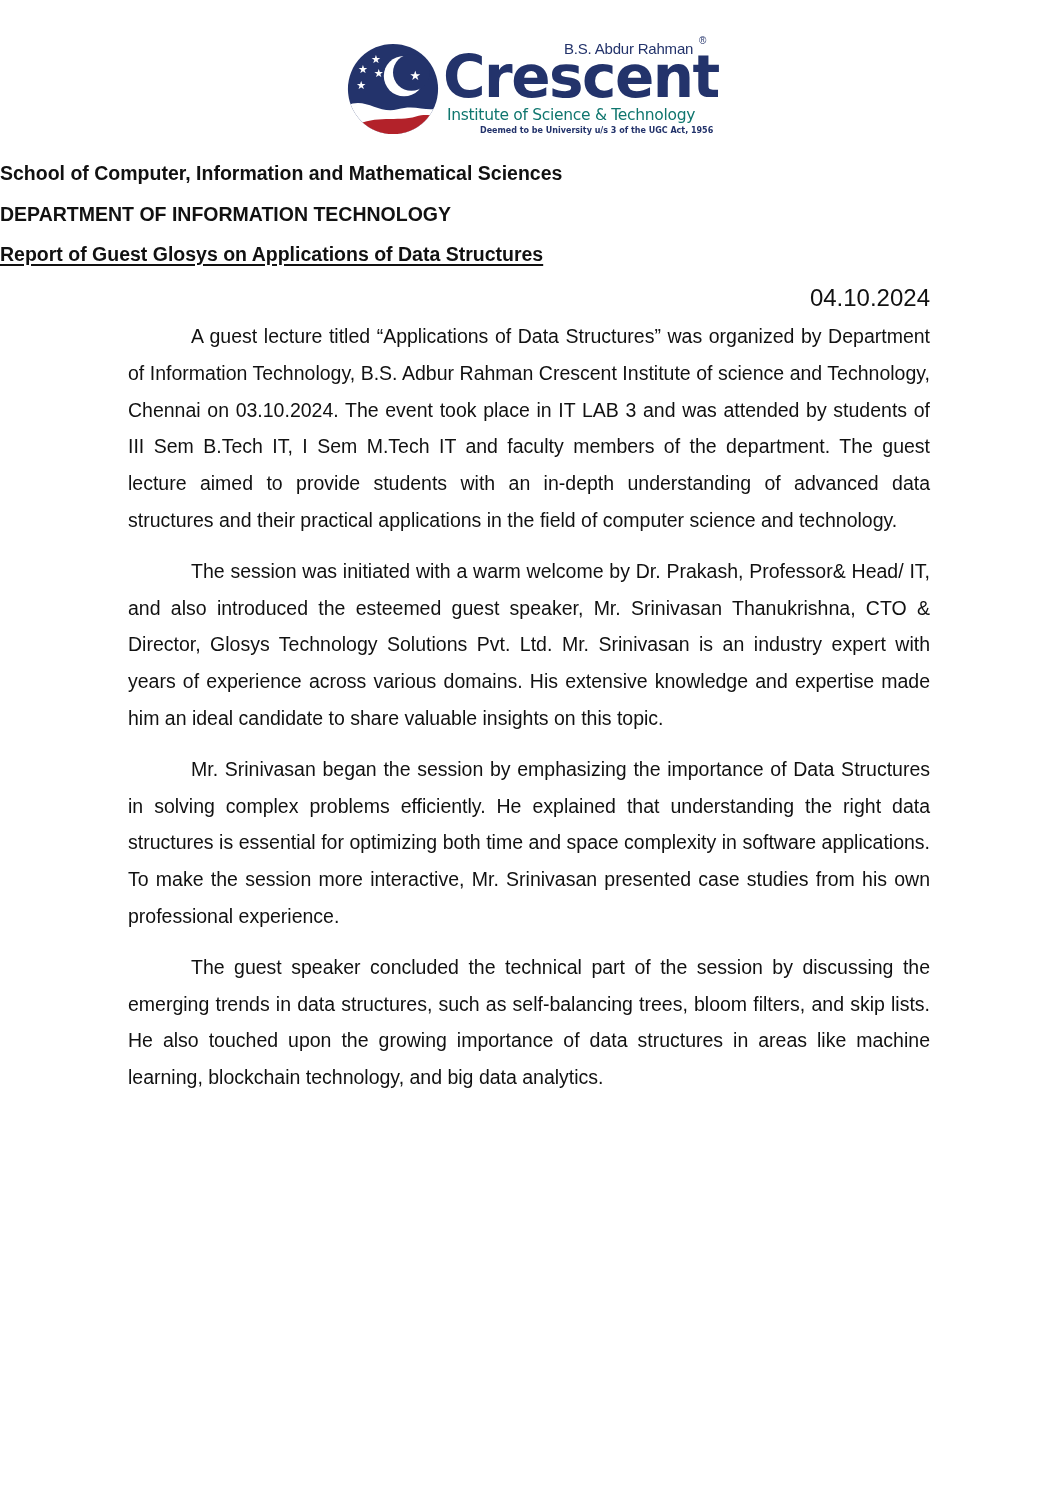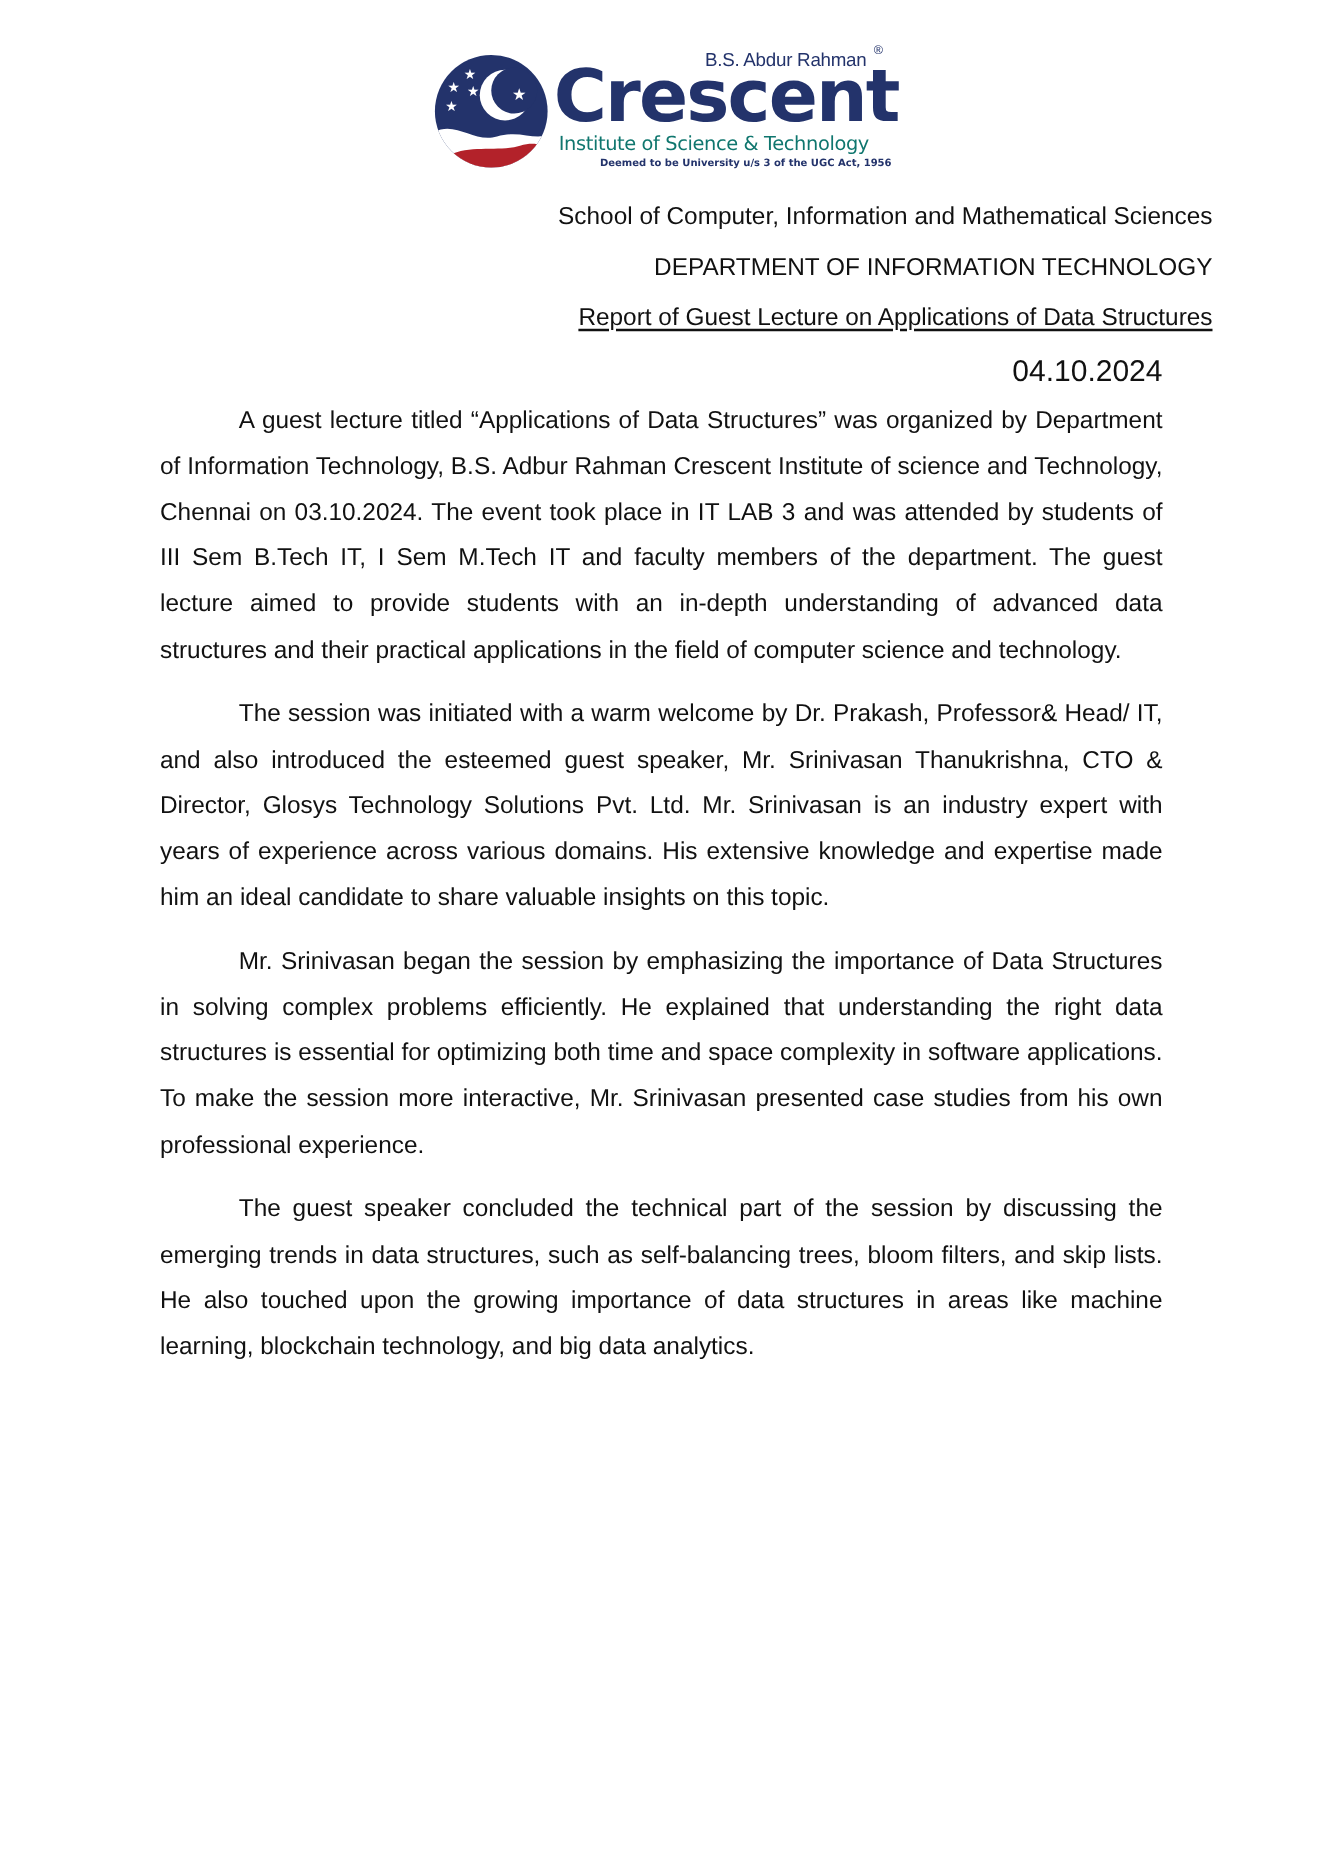--- a/index.html
+++ b/index.html
@@ -9,21 +9,21 @@
   .emblem { position: absolute; left: 0; top: 5px; width: 92px; height: 92px; }
   .logo-top { position: absolute; left: 217px; top: 2px; font-size: 15px; color: #23336b;
               font-family: Liberation Sans, sans-serif; letter-spacing: -0.2px; }
   .logo-reg { position: absolute; left: 352px; top: -3px; font-size: 10px; color: #23336b; }
   .logo-main { position: absolute; left: 96px; top: 10px; font-size: 58px; font-weight: bold; color: #23336b;
                font-family: "DejaVu Sans", sans-serif; letter-spacing: -1.5px; line-height: 1; }
   .logo-sub { position: absolute; left: 100px; top: 68px; font-size: 15.5px; color: #0f766e;
               font-family: "DejaVu Sans", sans-serif; letter-spacing: -0.3px; white-space: nowrap; }
   .logo-deemed { position: absolute; left: 133px; top: 88px; font-size: 8px; color: #23336b;
                  font-family: "DejaVu Sans", sans-serif; white-space: nowrap; font-weight: bold; }
-  .head { position: absolute; left: 0; width: 970px; text-align: right; font-weight: normal; font-size: 19.5px; }
+  .head { position: absolute; left: 0; width: 970px; text-align: left; font-weight: bold; font-size: 19.5px; }
   .h1 { top: 162px; }
   .h2 { top: 203px; }
   .h3 { top: 243px; }
   .h3 span { text-decoration: underline; text-decoration-thickness: 2px; text-underline-offset: 3px; }
   .date { position: absolute; right: 128px; top: 284px; font-size: 24px; }
   .body { position: absolute; left: 128px; width: 802px; font-size: 19.5px; line-height: 36.8px;
           text-align: justify; }
   .body p { margin: 0 0 14px 0; text-indent: 63px; }
   .p1 { top: 318px; }
 </style>
@@ -54,21 +54,21 @@
   </svg>
   <span class="logo-top">B.S. Abdur Rahman</span>
   <span class="logo-reg">®</span>
   <span class="logo-main">Crescent</span>
   <span class="logo-sub">Institute of Science &amp; Technology</span>
   <span class="logo-deemed">Deemed to be University u/s 3 of the UGC Act, 1956</span>
 </div>
 
 <div class="head h1">School of Computer, Information and Mathematical Sciences</div>
 <div class="head h2">DEPARTMENT OF INFORMATION TECHNOLOGY</div>
-<div class="head h3"><span>Report of Guest Lecture on Applications of Data Structures</span></div>
+<div class="head h3"><span>Report of Guest Glosys on Applications of Data Structures</span></div>
 <div class="date">04.10.2024</div>
 
 <div class="body p1">
   <p>A guest lecture titled “Applications of Data Structures” was organized by Department of Information Technology, B.S. Adbur Rahman Crescent Institute of science and Technology, Chennai on 03.10.2024. The event took place in IT LAB 3 and was attended by students of III Sem B.Tech IT, I Sem M.Tech IT and faculty members of the department. The guest lecture aimed to provide students with an in-depth understanding of advanced data structures and their practical applications in the field of computer science and technology.</p>
   <p>The session was initiated with a warm welcome by Dr. Prakash, Professor&amp; Head/ IT, and also introduced the esteemed guest speaker, Mr. Srinivasan Thanukrishna, CTO &amp; Director, Glosys Technology Solutions Pvt. Ltd. Mr. Srinivasan is an industry expert with years of experience across various domains. His extensive knowledge and expertise made him an ideal candidate to share valuable insights on this topic.</p>
   <p>Mr. Srinivasan began the session by emphasizing the importance of Data Structures in solving complex problems efficiently. He explained that understanding the right data structures is essential for optimizing both time and space complexity in software applications. To make the session more interactive, Mr. Srinivasan presented case studies from his own professional experience.</p>
   <p>The guest speaker concluded the technical part of the session by discussing the emerging trends in data structures, such as self-balancing trees, bloom filters, and skip lists. He also touched upon the growing importance of data structures in areas like machine learning, blockchain technology, and big data analytics.</p>
 </div>
 
 </body></html>

